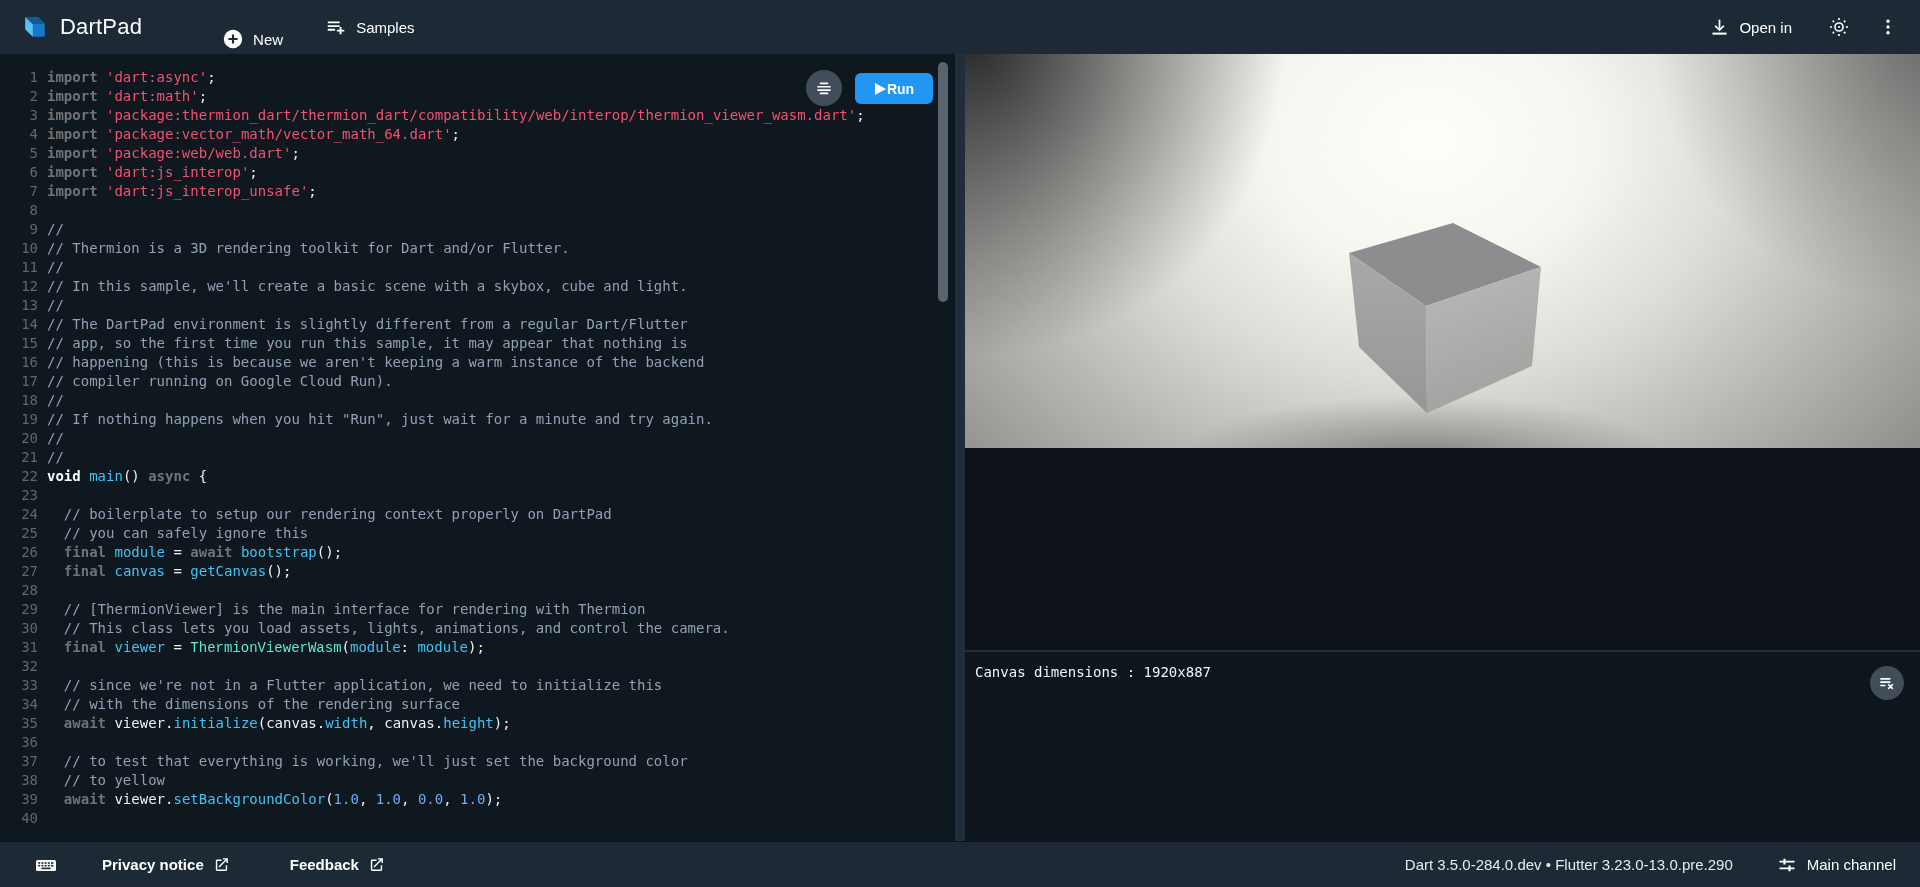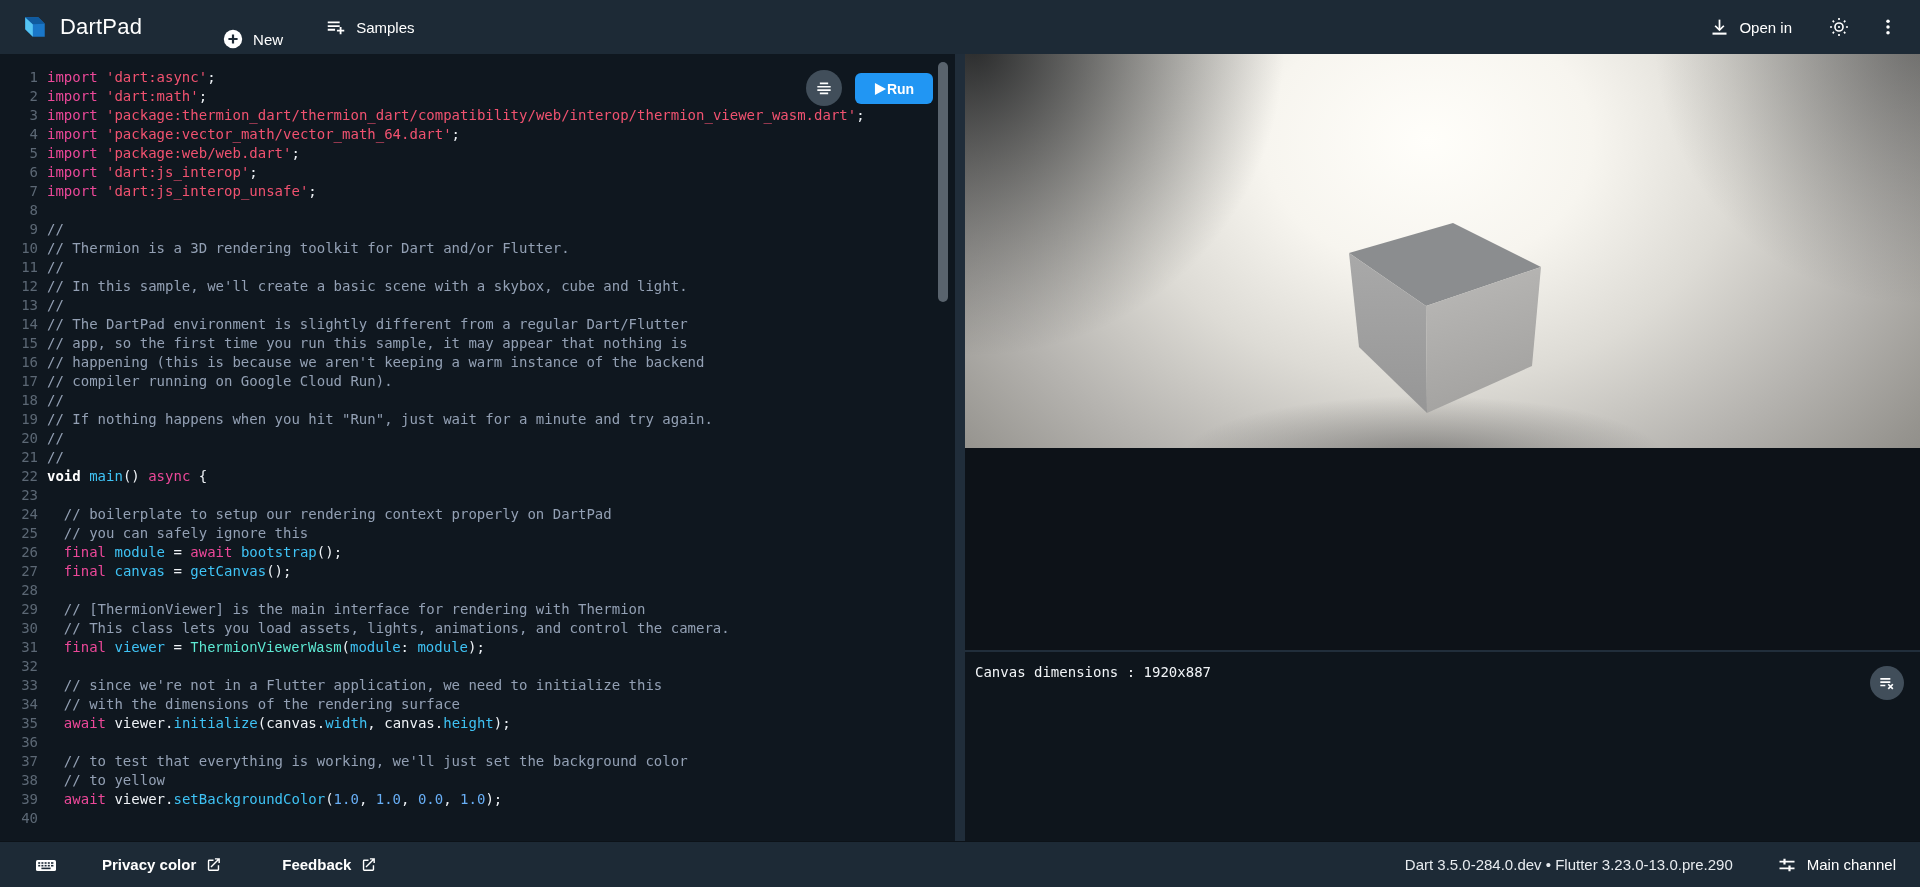--- a/index.html
+++ b/index.html
@@ -41,21 +41,21 @@
   .splitter { width:10px; height:100%; background:#202d3a; cursor:col-resize; }
   .right-panel { position:relative; width:955px; height:100%; display:flex; flex-direction:column; }
 
   
   .code-area { padding-top:14px; font-family:"DejaVu Sans Mono", monospace;
                font-size:14px; line-height:19px; white-space:pre; }
   .code-line { display:flex; height:19px; }
   .ln { width:38px; text-align:right; color:#5c6875; flex:none; user-select:none; }
   .lc { margin-left:9px; color:#eef2f6; }
   .tk-pl  { color:#eef2f6; }
-  .tk-kw  { color:#ec4899; }
+  .tk-kw  { color:#737373;font-weight:bold; }
   .tk-kw2 { color:#ffffff; font-weight:bold; }
   .tk-str { color:#f15270; }
   .tk-cmt { color:#93a0b4; }
   .tk-id  { color:#3fc3f5; }
   .tk-cls { color:#5eead4;font-family:Liberation Mono, monospace; }
   .tk-num { color:#68aef5; }
 
   .fmt-btn { position:absolute; left:806px; top:16px; width:36px; height:36px;
              border-radius:50%; background:#414e5a; border:none; cursor:pointer;
              display:flex; align-items:center; justify-content:center; }
@@ -210,21 +210,21 @@
           <rect x="7.4" y="11.9" width="2" height="1.6"></rect>
         <rect x="10.6" y="11.9" width="2" height="1.6"></rect>
           <rect x="13.8" y="11.9" width="2" height="1.6"></rect>
         <rect x="17" y="11.9" width="2.4" height="1.6"></rect>
         <rect x="7.4" y="14.6" width="9.2" height="1.6"></rect>
       </g>
     </svg>
   </button>
 
   <button class="flink f-privacy">
-    <span>Privacy color</span>
+    <span>Privacy notice</span>
     <svg width="17" height="17" viewBox="0 0 24 24" fill="#ffffff">
       <path d="M18 19H6V7h6V5H6a2 2 0 0 0-2 2v12a2 2 0 0 0 2 2h12c1.1 0 2-.9 2-2v-6h-2v6z"></path>
       <path d="M14 3v2h3.59l-9.83 9.83 1.41 1.41L19 6.41V10h2V3h-7z"></path>
     </svg>
   </button>
 
   <button class="flink f-feedback">
     <span>Feedback</span>
     <svg width="17" height="17" viewBox="0 0 24 24" fill="#ffffff">
       <path d="M18 19H6V7h6V5H6a2 2 0 0 0-2 2v12a2 2 0 0 0 2 2h12c1.1 0 2-.9 2-2v-6h-2v6z"></path>

